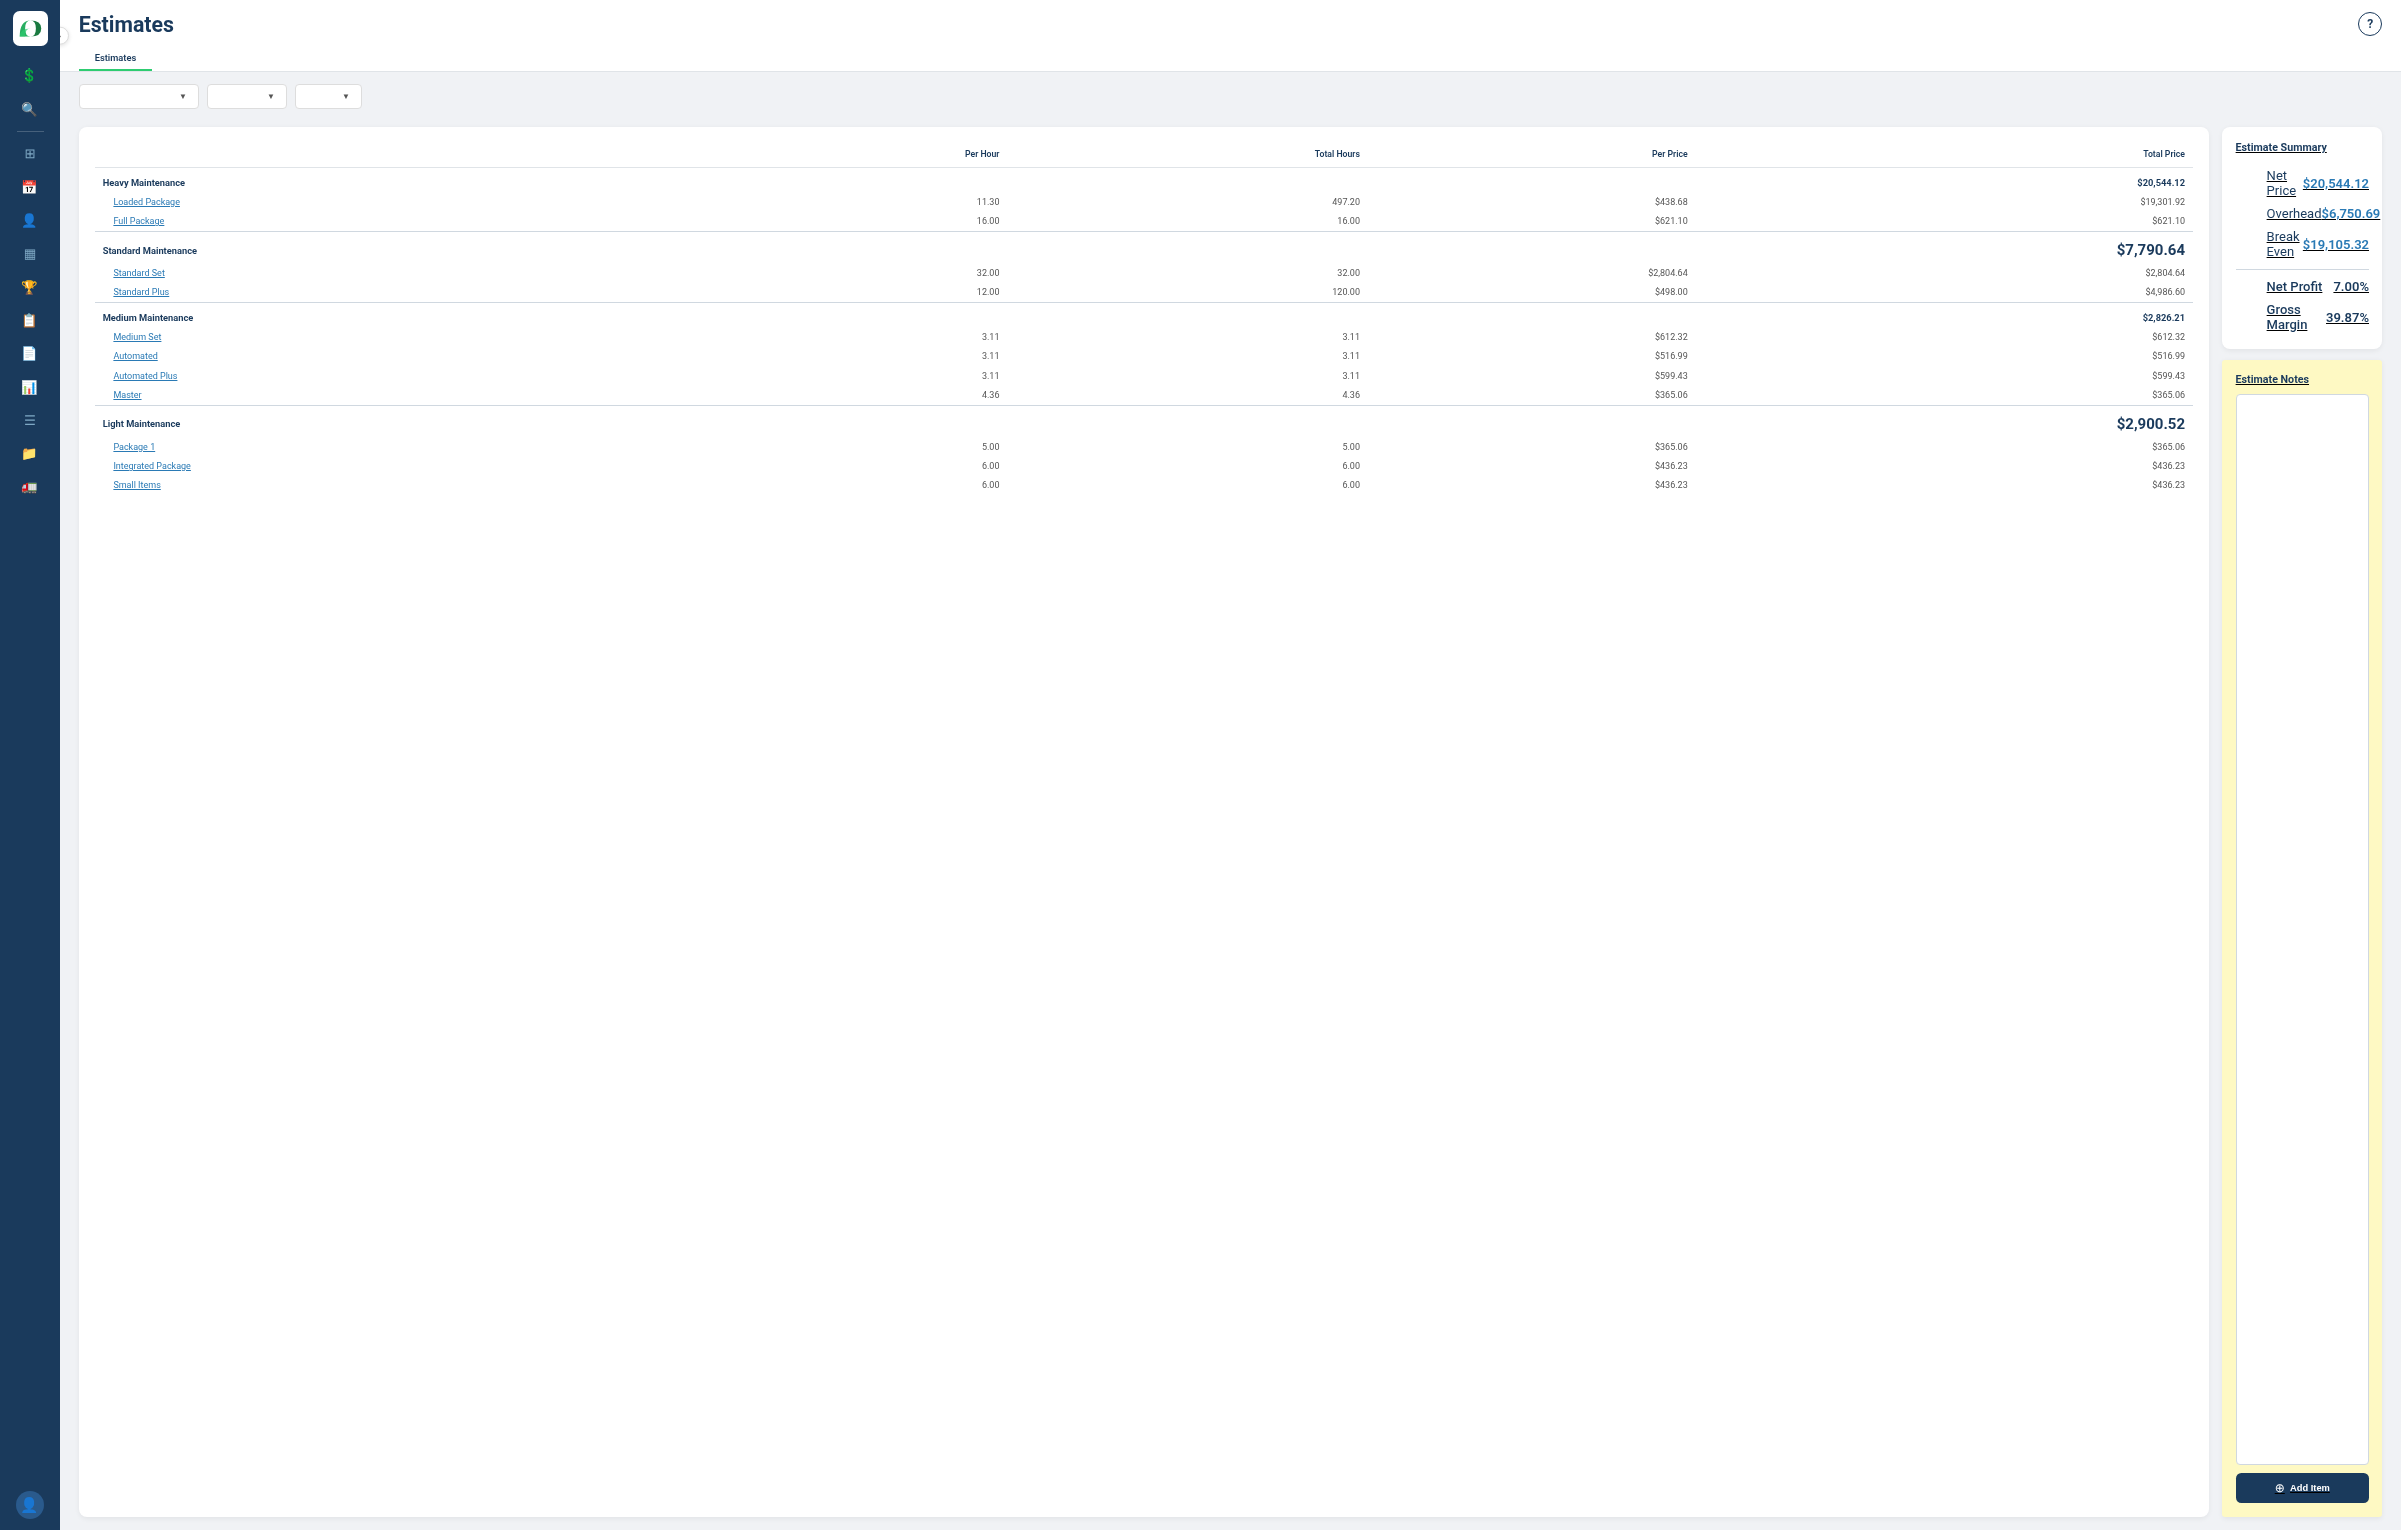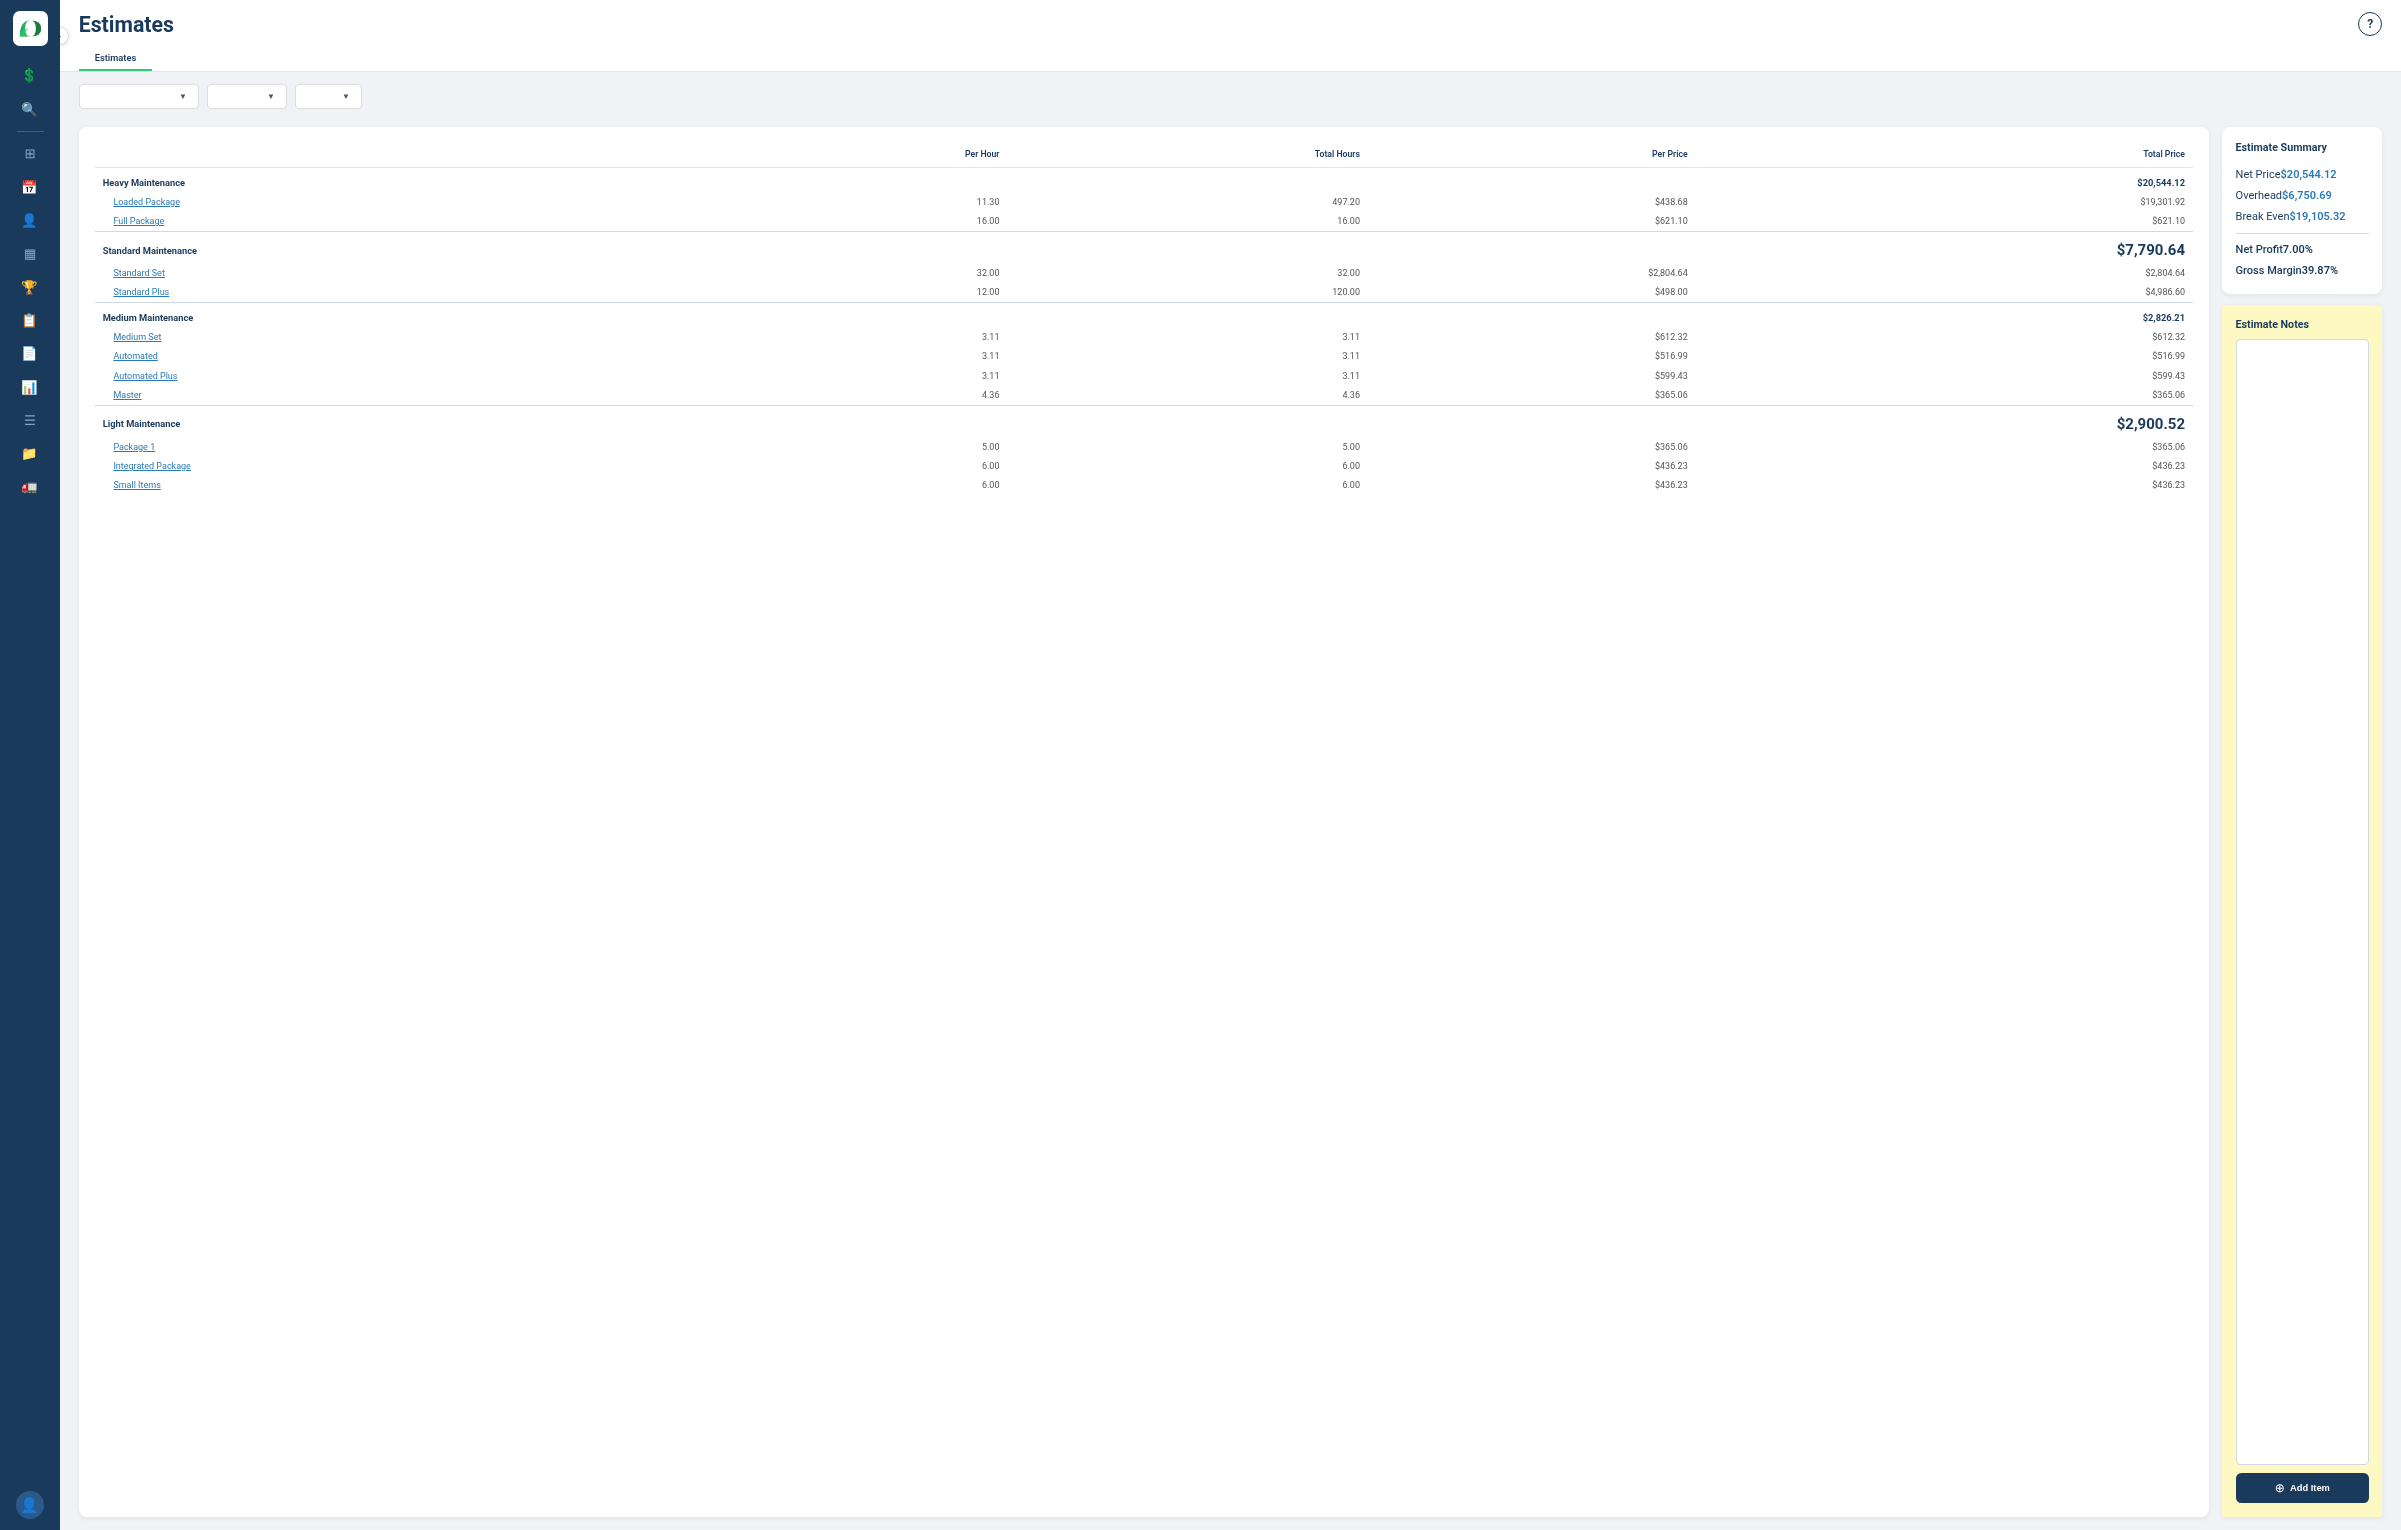--- a/index.html
+++ b/index.html
@@ -222,39 +222,42 @@
       cursor: pointer;
     }
 
     
     .right-panel {
       width: 160px;
       display: flex;
       flex-direction: column;
       gap: 10.7px;
       flex-shrink: 0;
+      text-decoration: underline;
     }
 
     .summary-card {
       background: white;
       border-radius: 8px;
       padding: 13.3px;
       box-shadow: 0 1.3px 5.3px rgba(0,0,0,0.06);
     }
     .summary-card h3 {
       font-size: 10.7px;
       font-weight: 700;
       color: #1a3a5c;
       margin-bottom: 10.7px;
     }
     .summary-row {
       display: flex;
+      justify-content: space-between;
       align-items: center;
       padding: 4px 0;
-      font-size: 11px;
+      font-size: 13px;
+      margin-left: 31px;
     }
     .summary-row .label { color: #1a3a5c; }
     .summary-row .value { color: #2a7ab5; font-weight: 600; }
     .summary-divider {
       border: none;
       border-top: 0.7px solid #d0d8e0;
       margin: 5.3px 0;
     }
     .summary-row .label-dark { color: #1a3a5c; font-weight: 500; }
     .summary-row .value-dark { color: #1a3a5c; font-weight: 600; }

